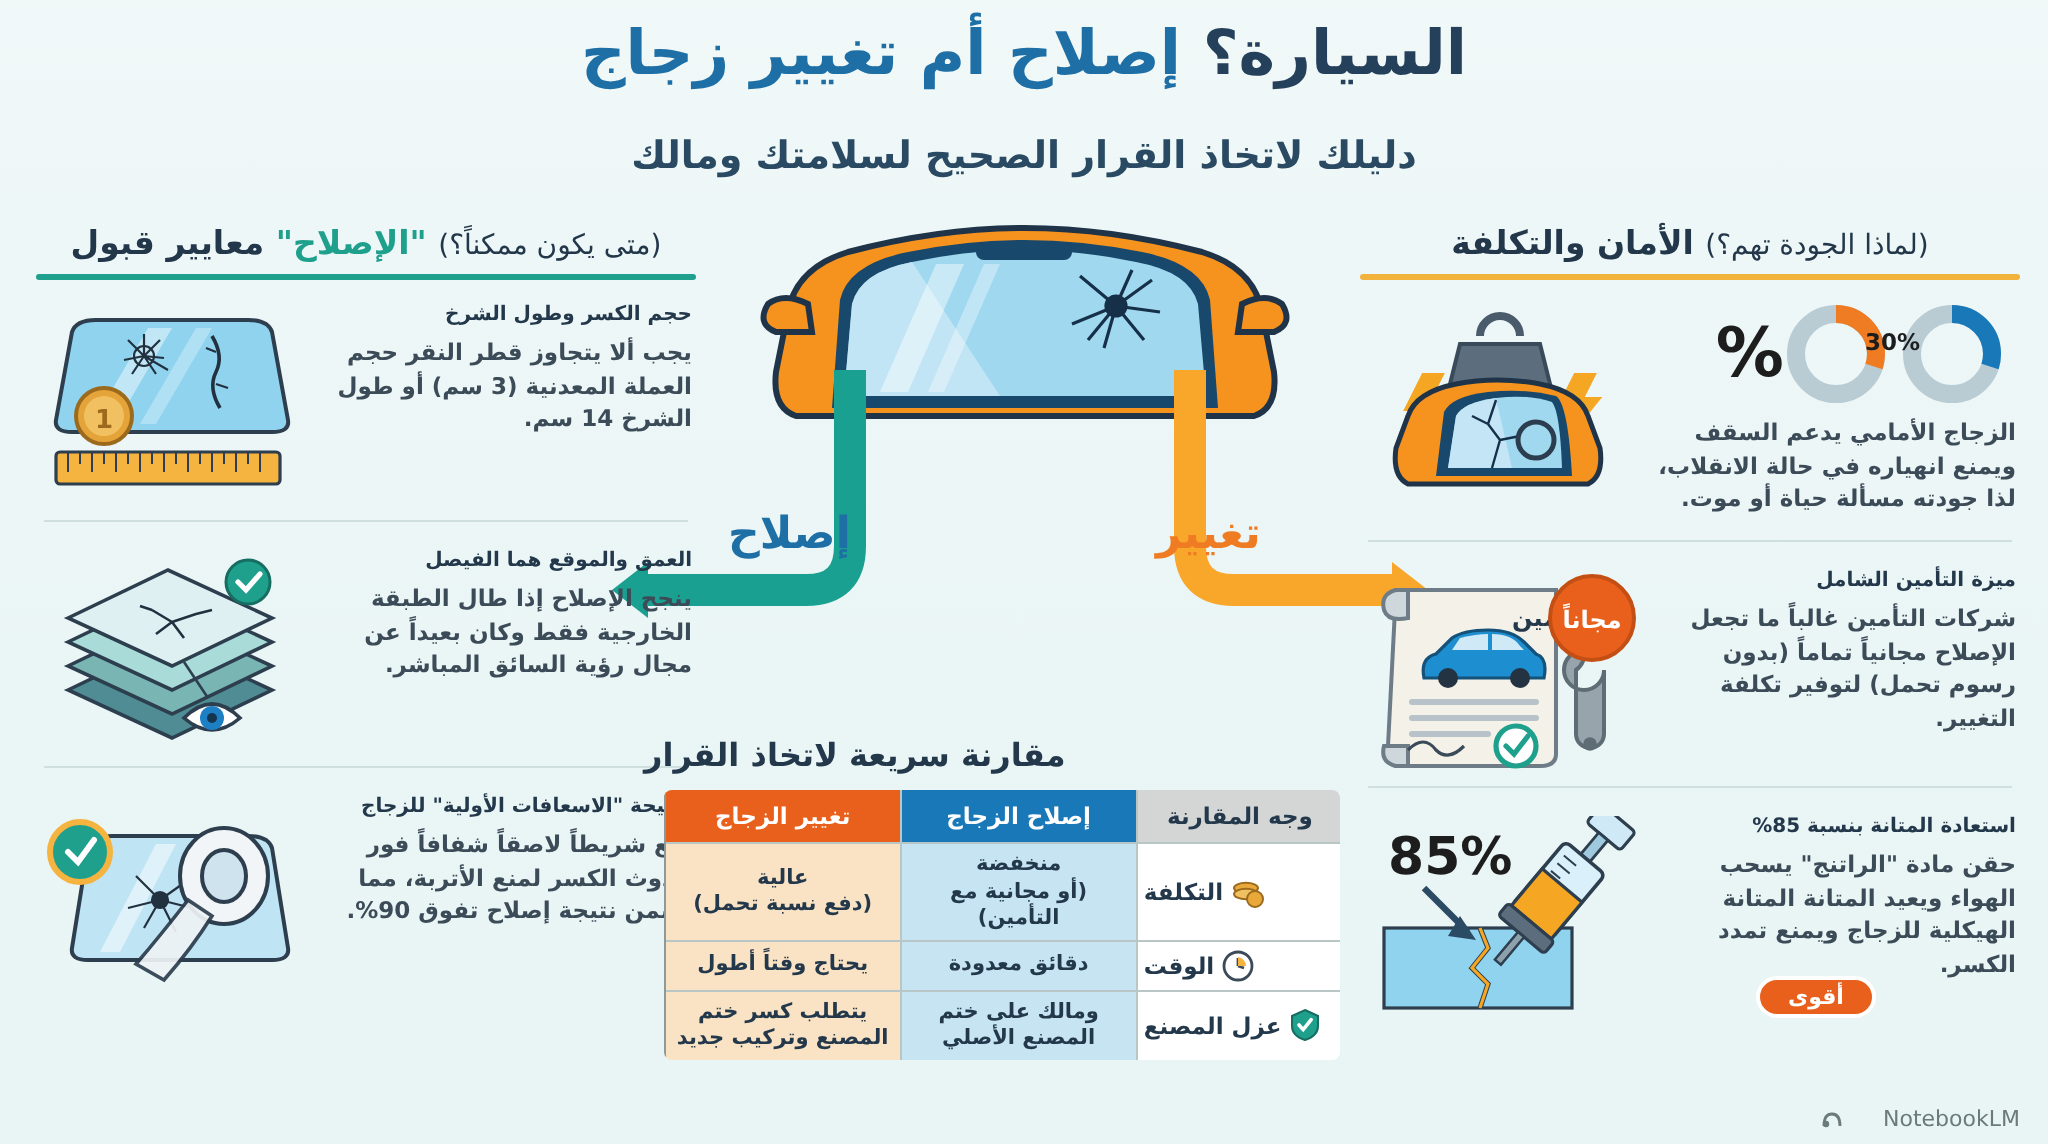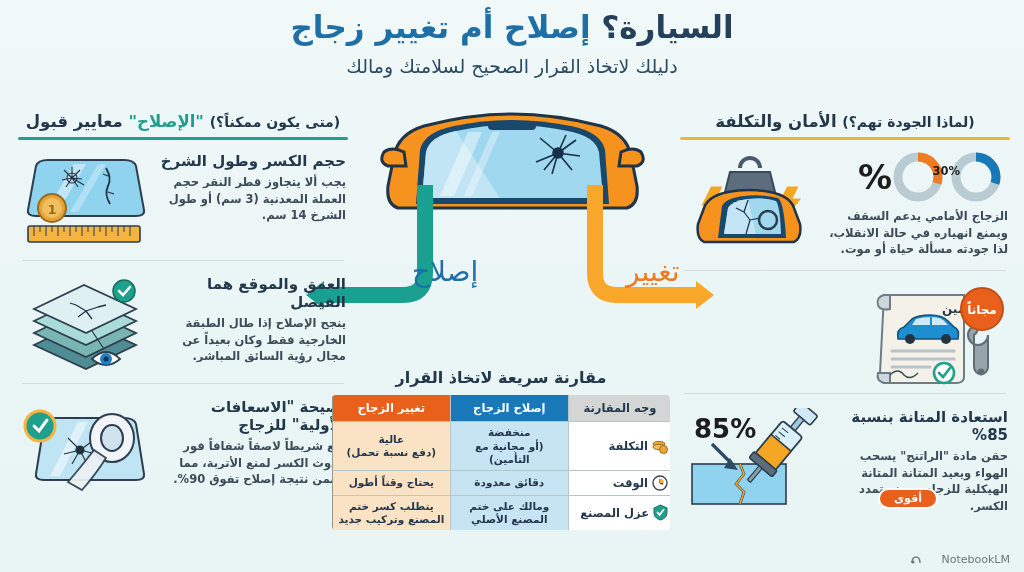--- a/index.html
+++ b/index.html
@@ -17,71 +17,71 @@
   }
 
   
   .title-wrap { position:absolute; top:8px; left:0; width:1024px; text-align:center; }
   .main-title {
     font-size: 31px; font-weight: 700; color:#1d6fa5; letter-spacing:0px;
     direction: rtl; line-height: 1.25;
   }
   .main-title .dark { color:#24405a; }
   .sub-title {
-    margin-top:8px; font-size:19px; font-weight:400; color:#2a4a63; direction:rtl;
+    margin-top:20px; font-size:19px; font-weight:700; color:#2a4a63; direction:rtl;
   }
 
   
   .col { position:absolute; width:330px; top:112px; }
   .col.left  { left:18px; }
   .col.right { left:680px; }
 
   .col-head {
     direction:rtl; text-align:center; font-size:16.5px; font-weight:700;
     color:#22374a; padding-bottom:6px;
   }
   .col-head .accent-teal   { color:#1fa08d; }
-  .col-head .small { font-size:14px; font-weight:700; }
+  .col-head .small { font-size:14px; font-weight:400; }
   .rule { height:3px; border-radius:2px; }
   .rule.teal  { background:#1fa08d; }
   .rule.amber { background:#f2b33d; }
 
   .section { display:flex; direction:rtl; gap:8px; padding:12px 2px 10px 2px; align-items:flex-start; }
   .section .art { flex:0 0 132px; height:96px; position:relative; }
   .section .txt { flex:1; direction:rtl; text-align:right; }
-  .sec-title { font-size:15px; font-weight:700; color:#23384b; line-height:1.2; }
+  .sec-title { font-size:10px; font-weight:700; color:#23384b; line-height:1.2; }
   .sec-body  { font-size:11.5px; font-weight:700; color:#3c4b58; line-height:1.45; margin-top:4px; }
   .divider { height:1px; background:#cfdede; margin:2px 4px; }
 
   
   .car-wrap { position:absolute; left:380px; top:108px; width:265px; height:110px; }
 
   .branch-label {
-    position:absolute; font-size:28px; font-weight:400; direction:rtl;margin-left:48px;
+    position:absolute; font-size:22px; font-weight:700; direction:rtl;
   }
   .branch-label.repair  { left:364px; top:255px; color:#1d6fa5; }
   .branch-label.replace { left:578px; top:255px; color:#ef7b22; }
 
   
   .table-wrap { position:absolute; left:322px; top:368px; width:358px; }
-  .table-title { text-align:center; font-size:16px; font-weight:700; color:#23384b; direction:rtl; margin-bottom:6px; }
+  .table-title { text-align:left; font-size:16px; font-weight:700; color:#23384b; direction:rtl; margin-bottom:6px; }
   table { border-collapse:collapse; width:342px; margin:0 auto; direction:rtl;
           border:2px solid #8c9a9a; border-radius:6px; overflow:hidden; }
   th, td {
     border:1px solid #b9c6c6; text-align:center; vertical-align:middle;
     font-size:10.5px; font-weight:700; line-height:1.25; padding:4px 3px;
   }
   th { font-size:11.5px; color:#fff; padding:6px 3px; }
   th.c-aspect  { background:#d4d6d6; color:#23384b; width:104px; }
   th.c-repair  { background:#1878b8; width:119px; }
   th.c-replace { background:#e8601c; width:119px;margin-left:12px; }
   td.c-aspect  { background:#ffffff; color:#23384b; font-size:11.5px; }
   td.c-repair  { background:#c6e4f2; color:#23384b; }
   td.c-replace { background:#fae2c4; color:#23384b; }
-  .cellrow { display:flex; align-items:center; justify-content:flex-start; gap:4px; direction:rtl; }
+  .cellrow { display:flex; align-items:center; justify-content:flex-end; gap:4px; direction:rtl; }
 
   
   .pct-big { font-size:34px; font-weight:700; color:#1d1d1d; }
   .badge-strong {
     position:absolute; left:196px; top:80px;
     background:#e8601c; border:2px solid #fff; border-radius:12px;
     color:#fff; font-size:11px; font-weight:700; padding:2px 14px;
   }
   .pct85 { position:absolute; left:12px; top:6px; font-size:26px; font-weight:700; color:#1d1d1d; }
 
@@ -257,20 +257,24 @@
           <g stroke="#16304a" stroke-width="1.2" fill="none">
             <path d="M66 52 L62 64 L68 72 L64 86 M62 64 L54 60 M68 72 L78 70"></path>
           </g>
           <circle cx="86" cy="72" r="9" fill="none" stroke="#2b3d4e" stroke-width="2.5"></circle>
         </svg>
       </div>
     </div>
     <div class="divider"></div>
 
     <div class="section">
+      <div class="txt">
+        <div class="sec-title">ميزة التأمين الشامل</div>
+        <div class="sec-body">شركات التأمين غالباً ما تجعل الإصلاح مجانياً تماماً (بدون رسوم تحمل) لتوفير تكلفة التغيير.</div>
+      </div>
       <div class="art" style="flex-basis:140px;">
         <svg width="140" height="104" viewBox="0 0 140 104">
           <path d="M16 10 L96 10 L96 92 Q96 98 88 98 L16 98 Q10 96 12 88 Z" fill="#f4f1e9" stroke="#6d7c86" stroke-width="2"></path>
           <path d="M16 10 Q8 12 10 20 Q12 26 22 24 L22 10 Z" fill="#cdd7dc" stroke="#6d7c86" stroke-width="2"></path>
           <path d="M16 98 Q8 96 10 88 L22 88 L22 98 Z" fill="#cdd7dc" stroke="#6d7c86" stroke-width="2"></path>
           <text x="74" y="28" font-size="12" font-weight="700" fill="#23384b" text-anchor="end" font-family="DejaVu Sans">تأمين</text>
           <g>
             <path d="M30 54 Q28 44 36 42 L44 34 Q50 30 62 30 Q74 30 80 36 L86 42 Q92 44 90 54 Z" fill="#1d8fd1" stroke="#15527a" stroke-width="1.6"></path>
             <path d="M44 40 L48 34 Q56 32 62 32 L62 40 Z" fill="#cfe9f6"></path>
             <path d="M64 32 Q74 32 78 38 L80 40 L64 40 Z" fill="#cfe9f6"></path>

